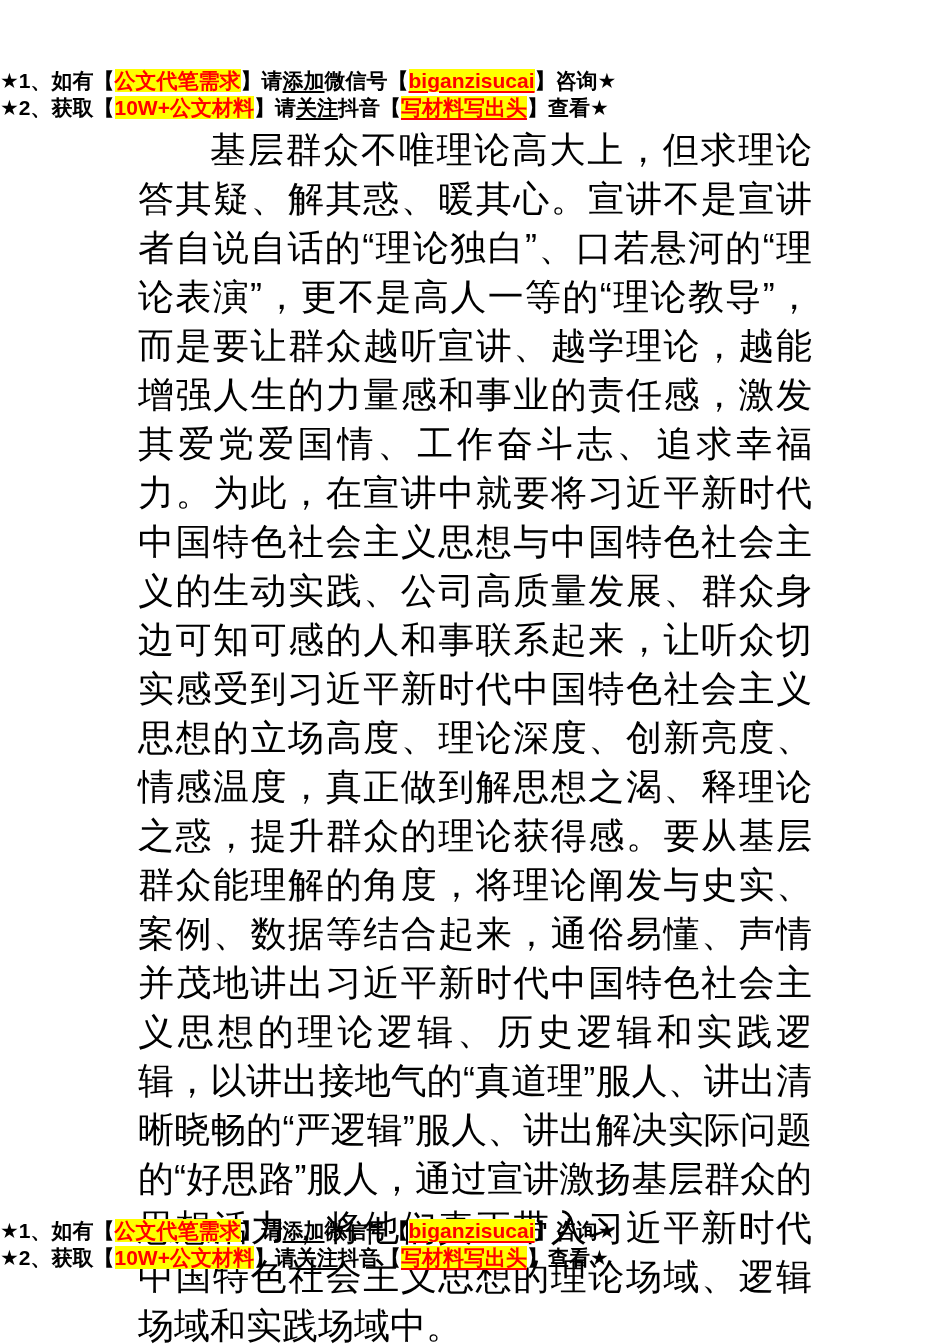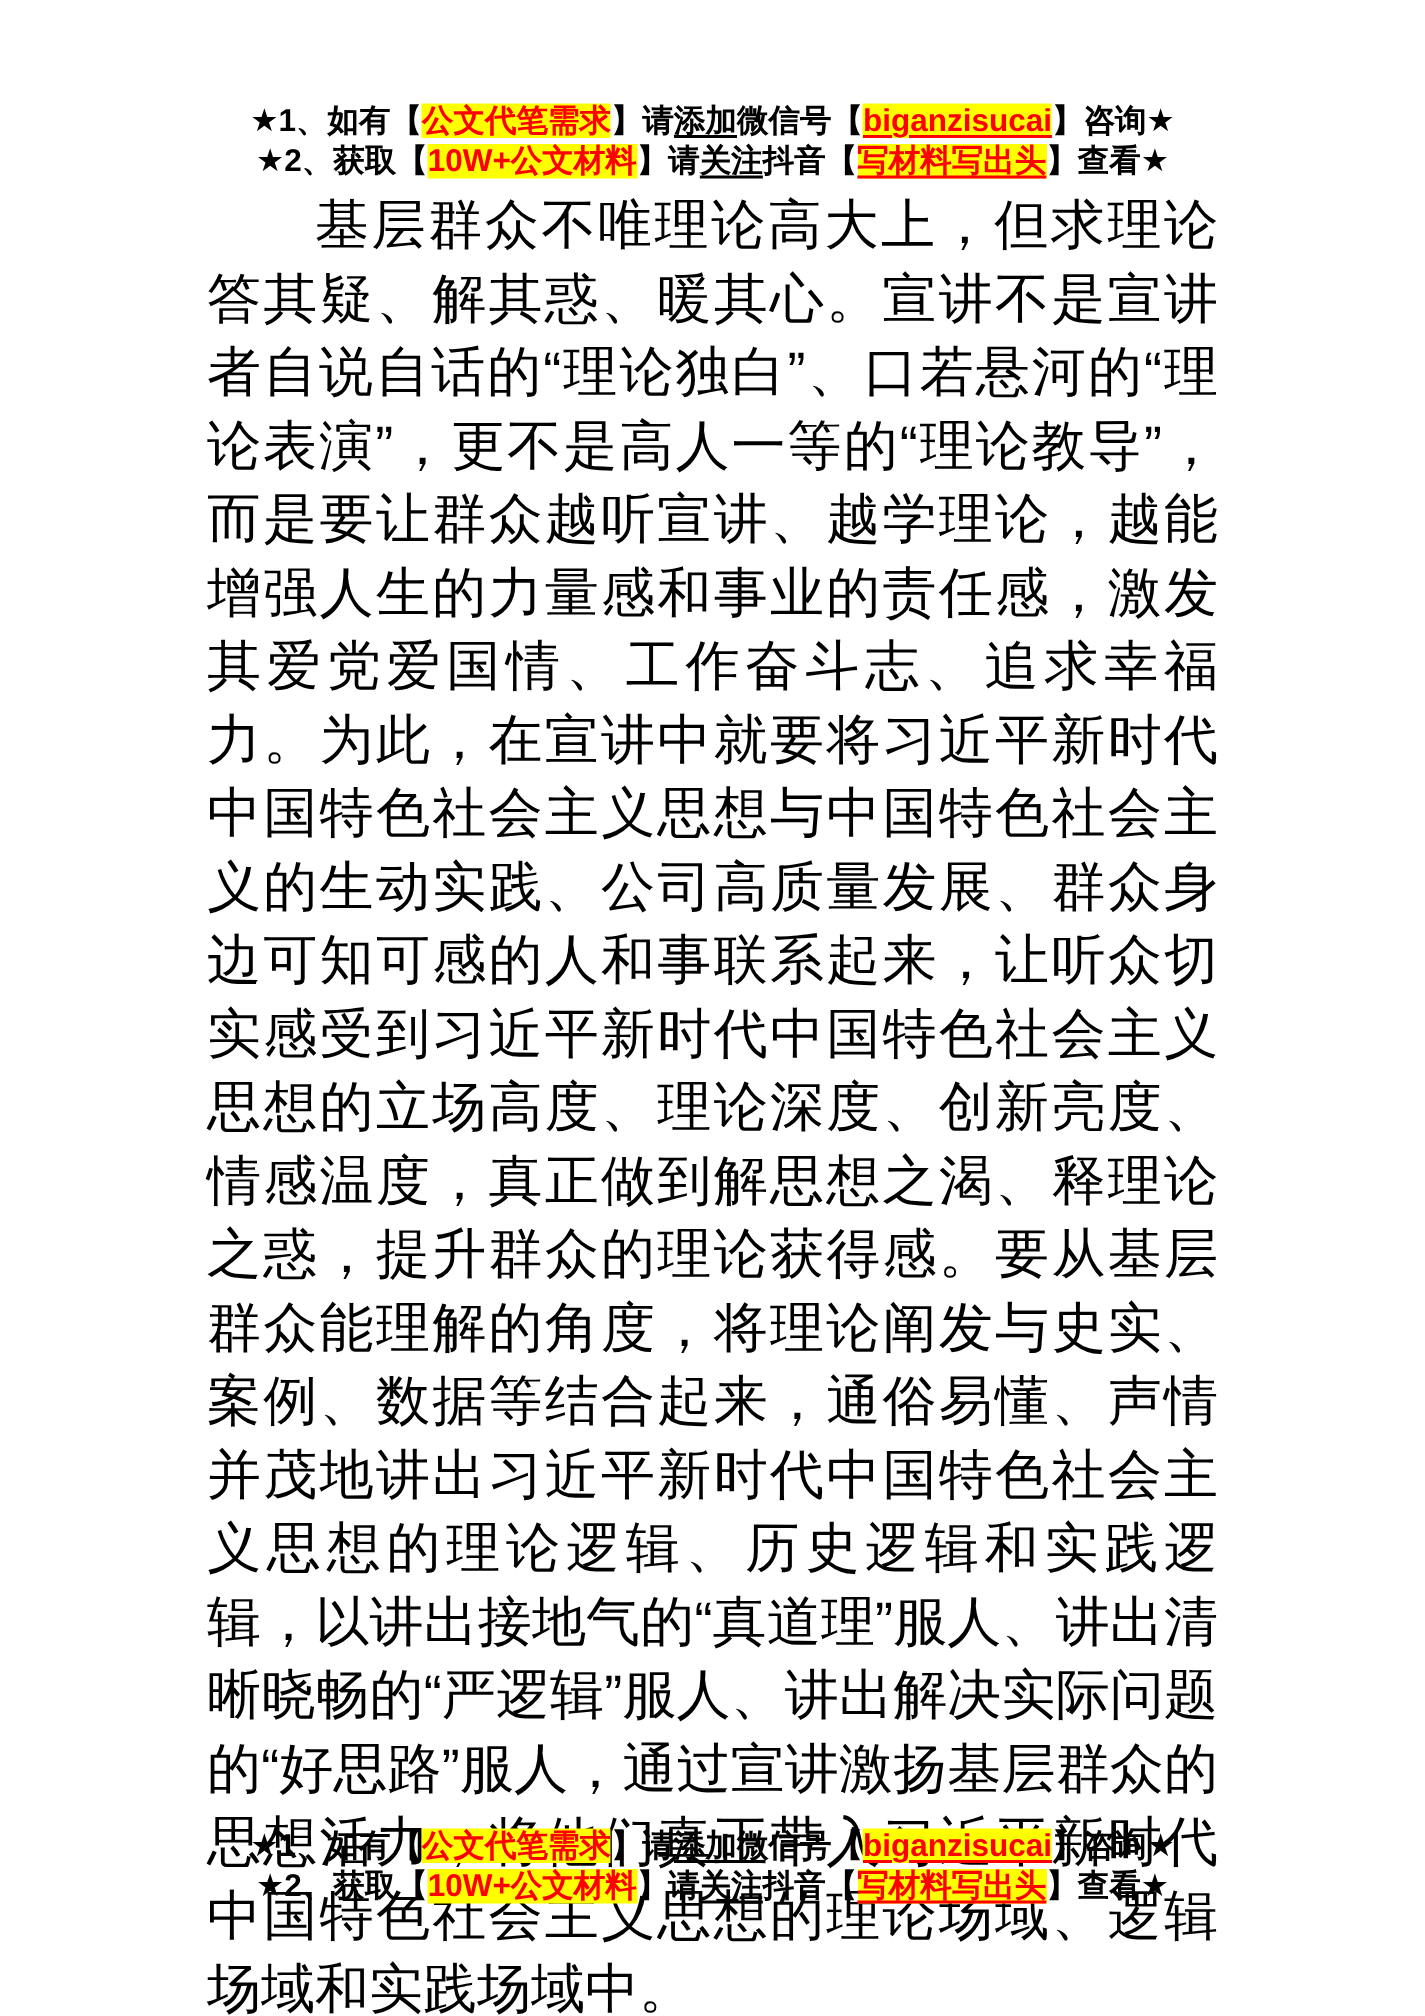--- a/index.html
+++ b/index.html
@@ -11,21 +11,21 @@
     position: relative;
     width: 950px;
     height: 1344px;
     background: #ffffff;
     overflow: hidden;
     color: #000000;
     font-family: "Liberation Sans", "DejaVu Sans", sans-serif;
   }
   
   .promo {
-    text-align: center;
+    text-align: left;
     font-weight: 700;
     font-size: 21px;
     line-height: 27px;
     white-space: nowrap;
   }
   .promo-top { padding-top: 67px; }
   .promo-bottom {
     position: absolute;
     left: 0;
     right: 0;

